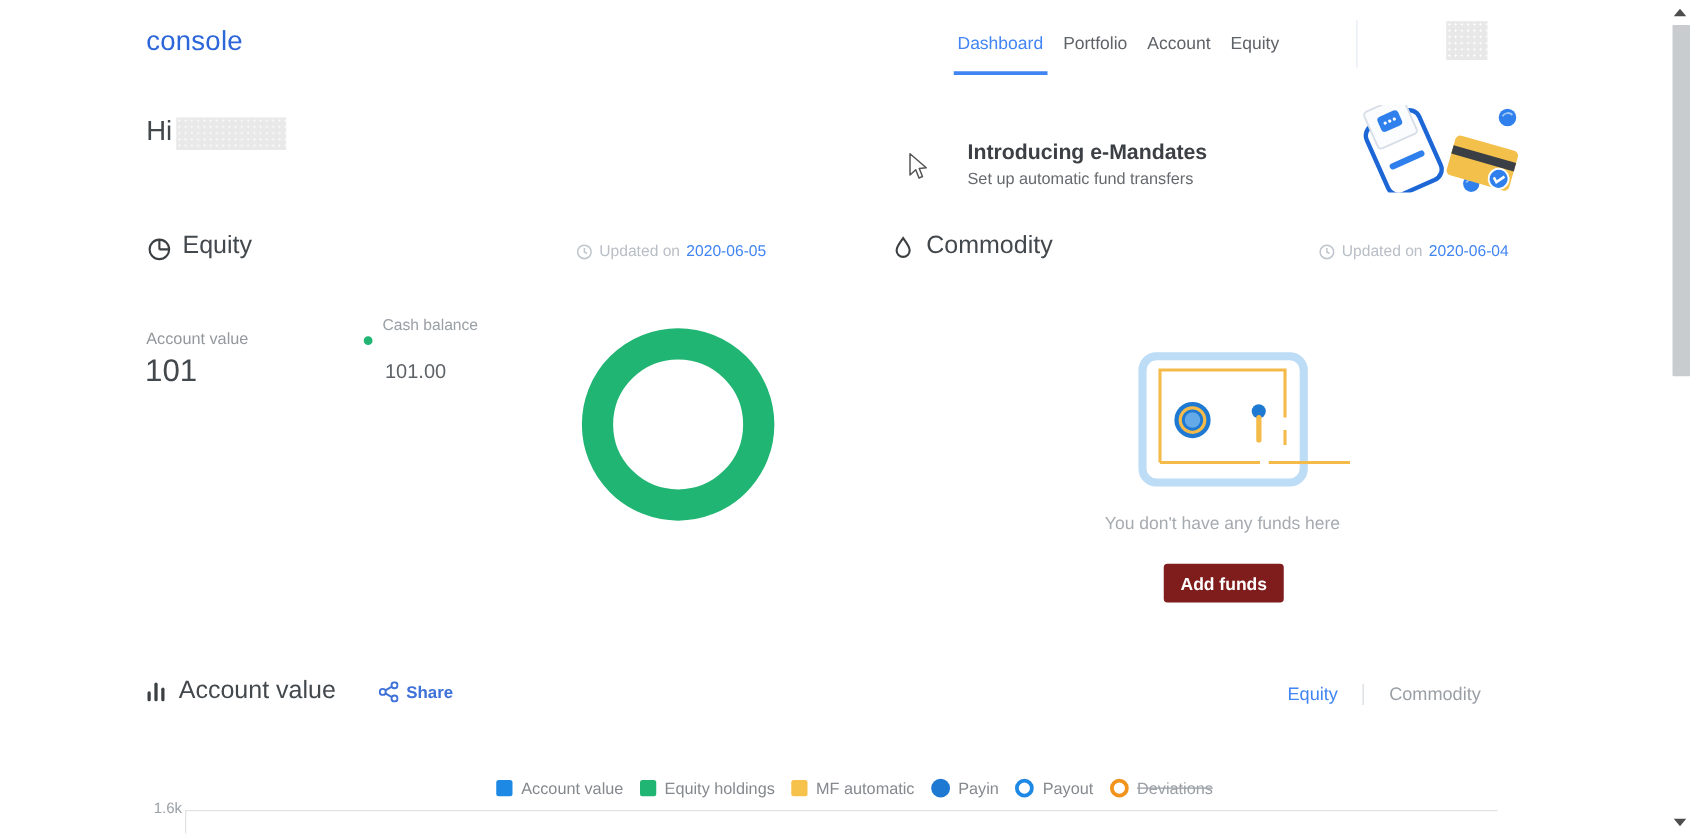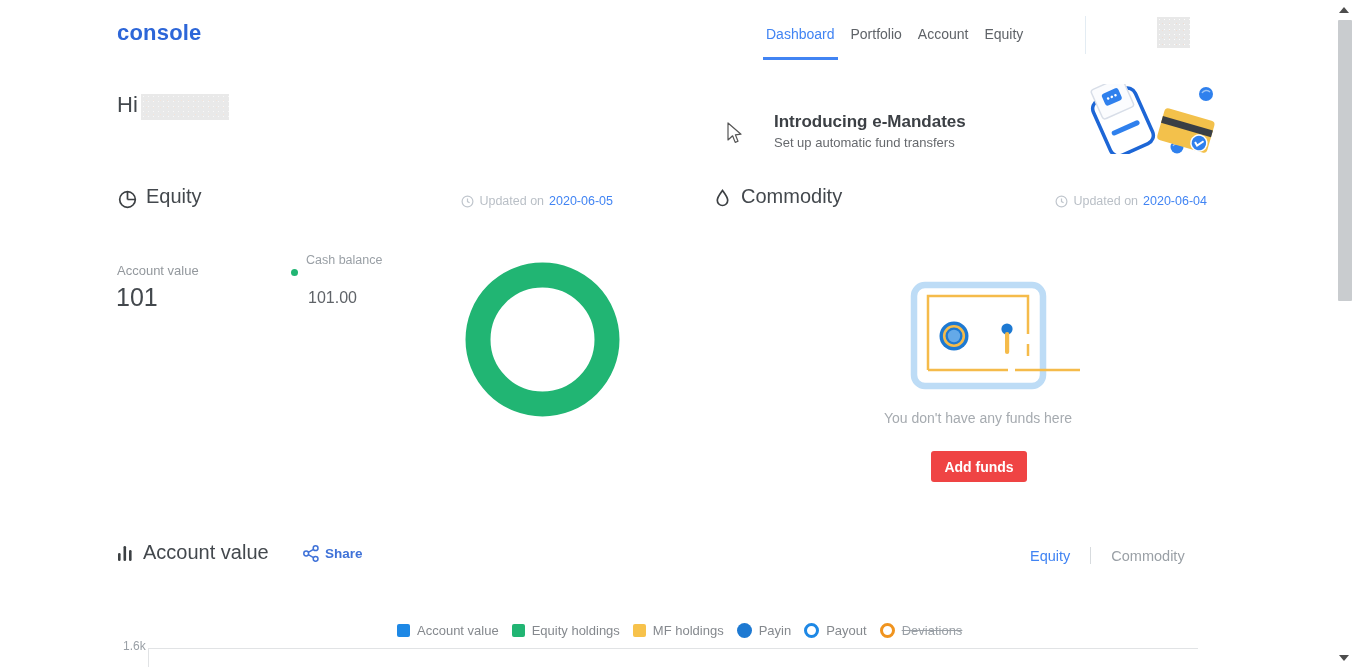--- a/index.html
+++ b/index.html
@@ -3,21 +3,21 @@
 <meta charset="utf-8">
 <style>
   * { margin:0; padding:0; box-sizing:border-box; }
   html,body { background:#ffffff; }
   body { font-family:"Liberation Sans","DejaVu Sans",sans-serif; }
   .page { position:relative; width:1353px; height:667px; background:#fff; overflow:hidden; }
 
   .abs { position:absolute; }
 
   
-  .logo { left:117px; top:20px; font-size:22px; font-weight:700; color:#2d66d8; letter-spacing:.2px; cursor:pointer; }
+  .logo { left:117px; top:20px; font-size:22px; font-weight:400; color:#2d66d8; letter-spacing:.2px; cursor:pointer; }
   .nav { left:766px; top:26px; display:flex; gap:16px; }
   .nav-item { position:relative; font-size:14px; color:#5f6368; cursor:pointer; white-space:nowrap; }
   .nav-item.active { color:#4184f3; }
   .nav-item.active::after { content:""; position:absolute; left:-3px; right:-3px; top:31px; height:3px; background:#4184f3; }
   .nav-divider { left:1085px; top:16px; width:1px; height:38px; background:#e3ecf3; }
   .avatar { left:1157px; top:17px; width:33px; height:31px; background-color:#e8e8e8;
             background-image:radial-gradient(#fdfdfd 0.8px, transparent 0.9px), radial-gradient(#f0ddd2 0.7px, transparent 0.8px);
             background-size:5px 5px, 7px 7px; background-position:0 0, 2px 3px; cursor:pointer; }
 
   
@@ -40,21 +40,21 @@
 
   
   .stat-label { font-size:13px; color:#93989d; }
   .stat-big { font-size:25px; color:#43484d; }
   .dot { width:7px; height:7px; border-radius:50%; background:#21b573; }
   .cash-label { font-size:12.5px; color:#9aa0a6; }
   .cash-value { font-size:16px; color:#5f6368; }
 
   
   .empty-text { left:858px; top:410px; width:240px; text-align:center; font-size:14px; color:#a6abb0; }
-  .btn-primary { left:931px; top:451px; width:96px; height:31px; background:#ef4444; color:#fff; border:none;
+  .btn-primary { left:931px; top:451px; width:96px; height:31px; background:#7f1d1d; color:#fff; border:none;
                  border-radius:3px; font-size:14px; font-weight:600; font-family:inherit; cursor:pointer; }
 
   
   .share { left:303px; top:545px; display:flex; align-items:center; gap:6px; cursor:pointer; }
   .share-label { font-size:13.5px; font-weight:600; color:#3f72d8; }
   .toggle { left:1030px; top:547px; display:flex; align-items:center; gap:20px; }
   .toggle-item { font-size:14.5px; cursor:pointer; }
   .toggle-item.active { color:#4184f3; }
   .toggle-item.inactive { color:#9aa0a6; }
   .toggle-divider { width:1px; height:17px; background:#d7dbde; }
@@ -207,21 +207,21 @@
     <div class="legend-item">
       <span class="sw-square" style="background: rgb(30, 136, 229);"></span>
       <span class="legend-label">Account value</span>
     </div>
     <div class="legend-item">
       <span class="sw-square" style="background: rgb(33, 181, 115);"></span>
       <span class="legend-label">Equity holdings</span>
     </div>
     <div class="legend-item">
       <span class="sw-square" style="background: rgb(247, 194, 75);"></span>
-      <span class="legend-label">MF holdings</span>
+      <span class="legend-label">MF automatic</span>
     </div>
     <div class="legend-item">
       <span class="sw-circle" style="background: rgb(29, 121, 210);"></span>
       <span class="legend-label">Payin</span>
     </div>
     <div class="legend-item">
       <span class="sw-ring" style="border-color: rgb(30, 136, 229);"></span>
       <span class="legend-label">Payout</span>
     </div>
     <div class="legend-item">

